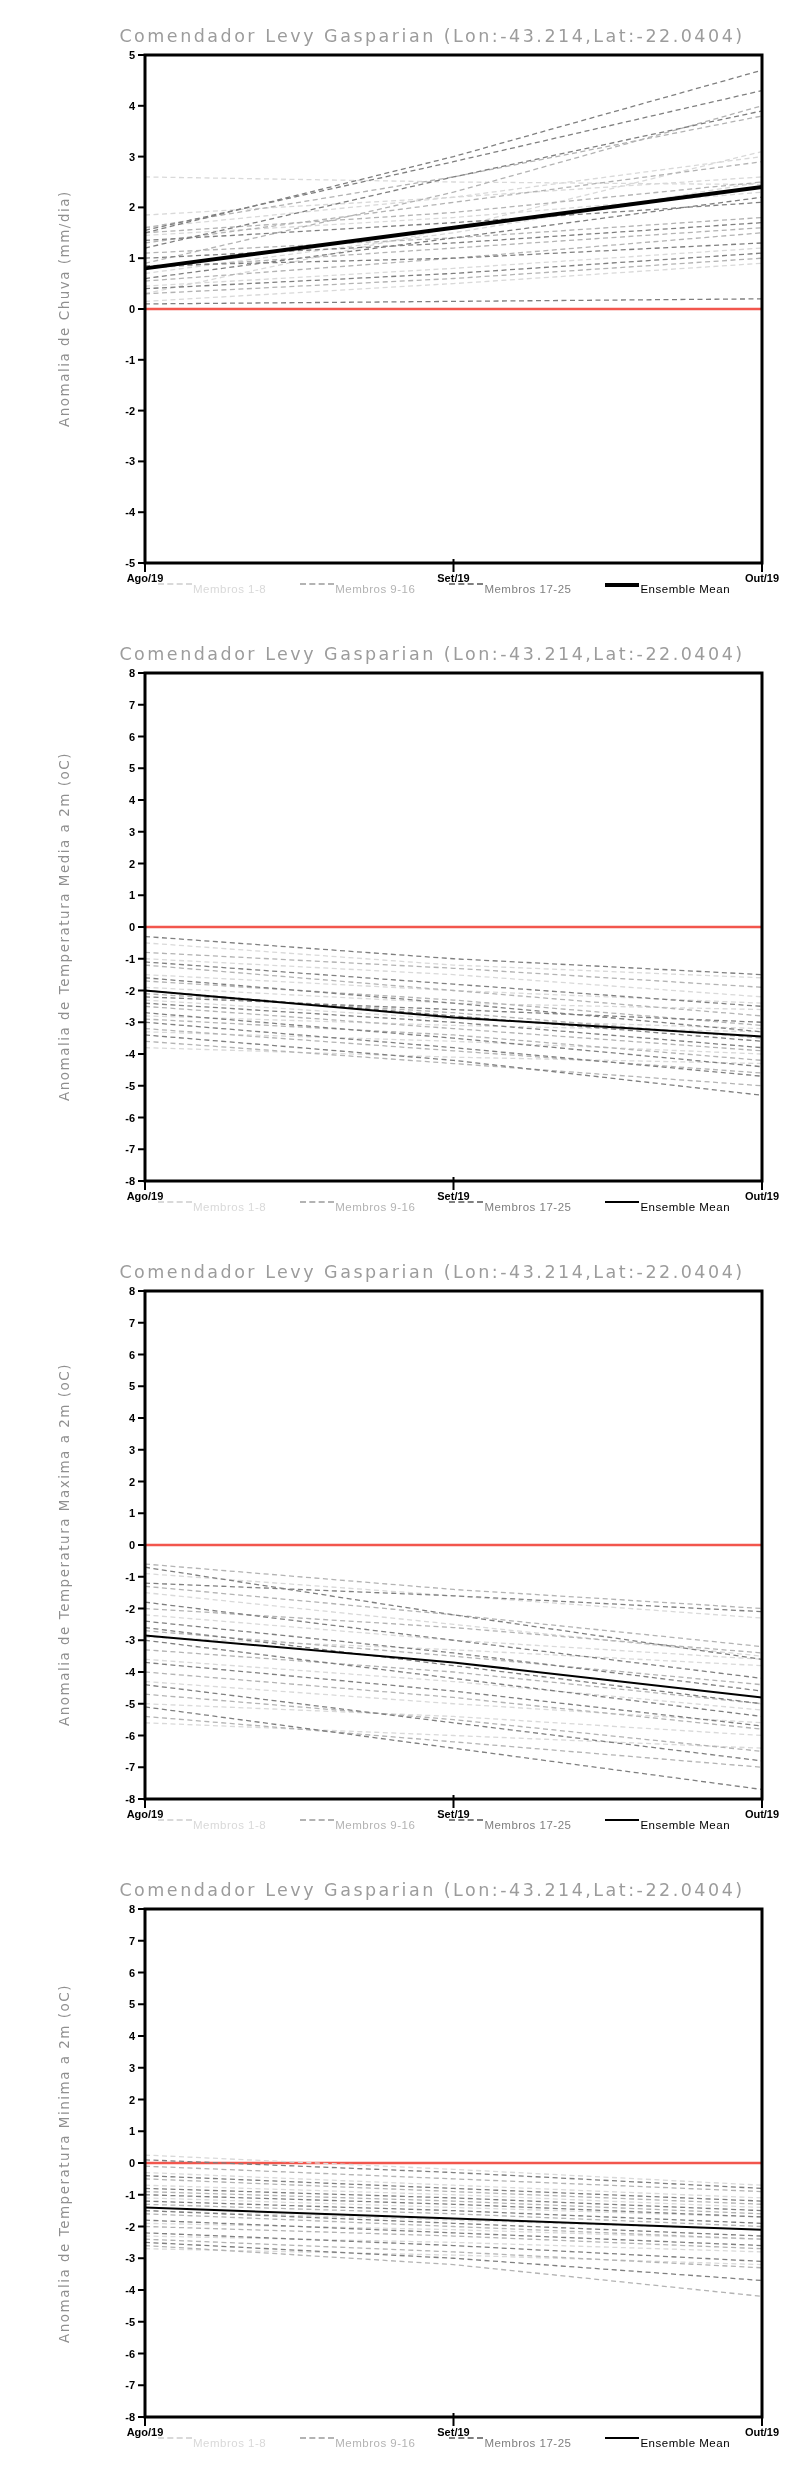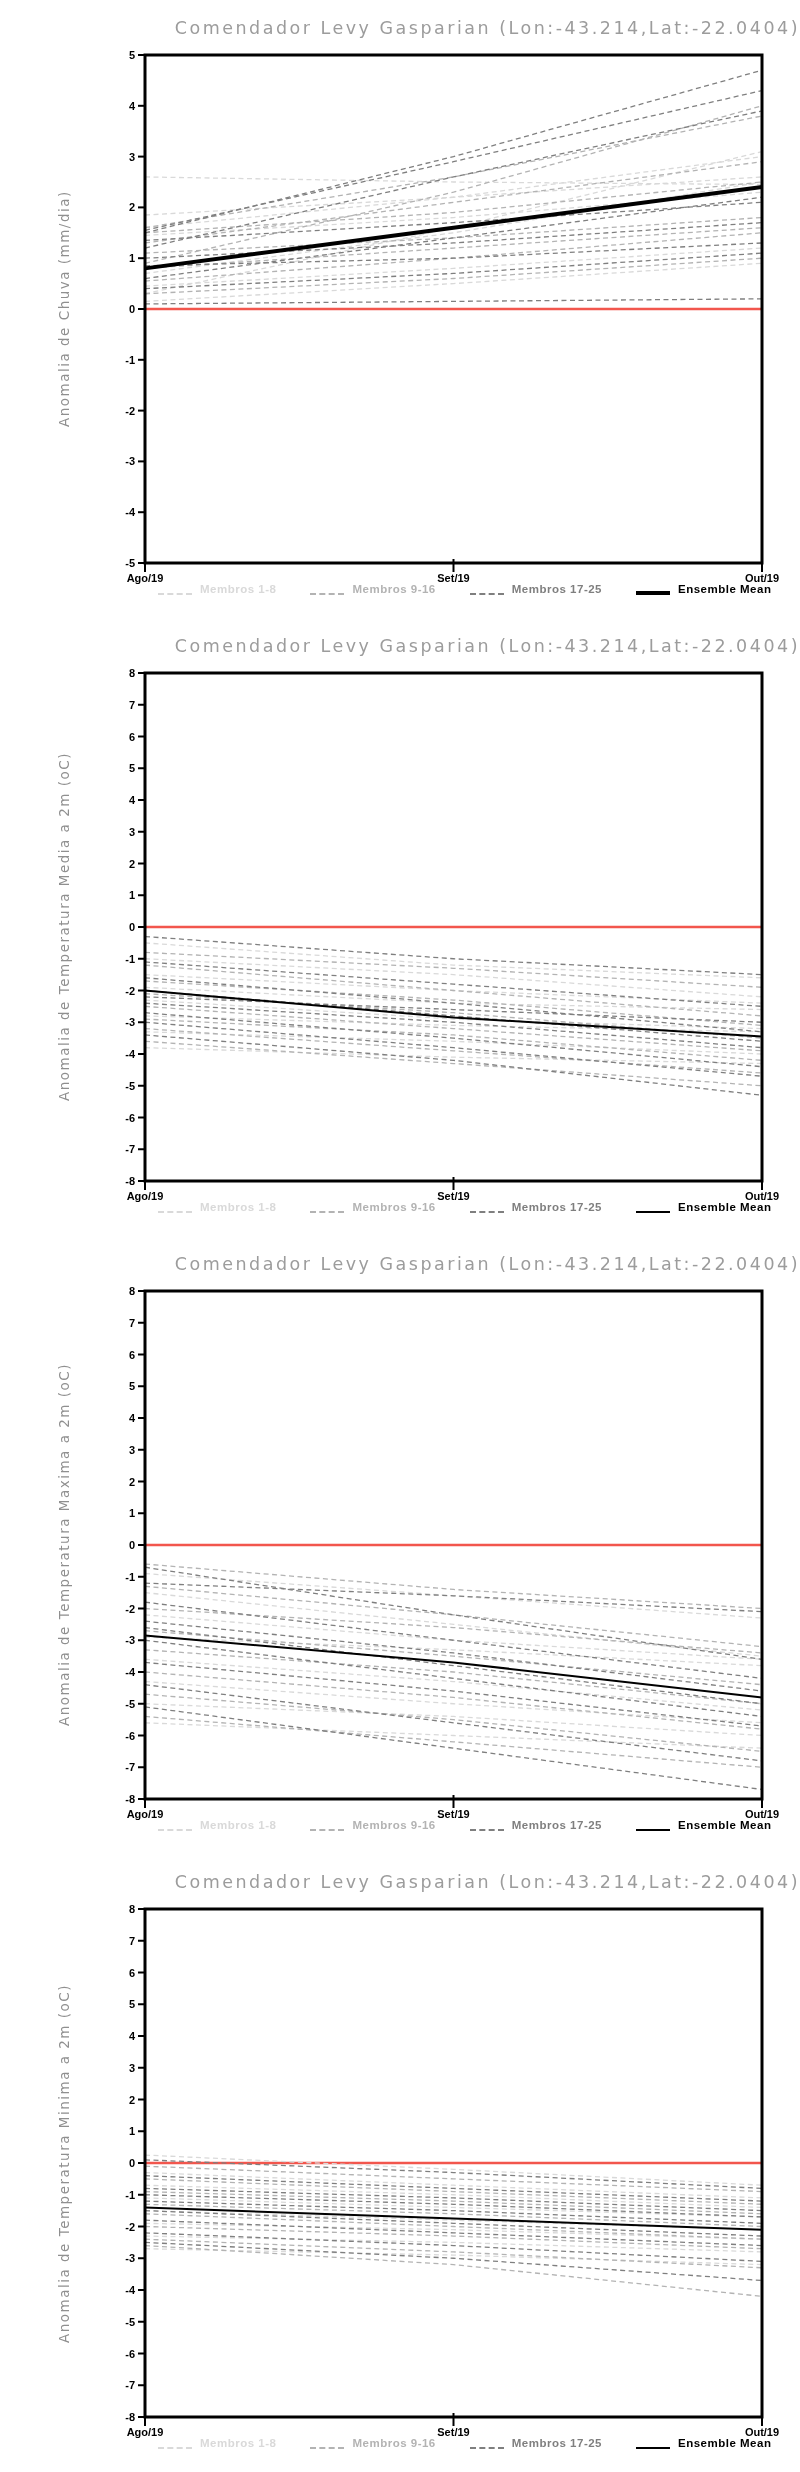--- a/index.html
+++ b/index.html
@@ -1,29 +1,29 @@
 <!DOCTYPE html>
 <html><head>
 <meta charset="utf-8">
 <style>
   html,body{margin:0;padding:0;background:#ffffff;}
   body{width:800px;font-family:"DejaVu Sans",sans-serif;}
   .chart{position:relative;width:800px;height:618px;background:#fff;overflow:hidden;}
-  .title{position:absolute;top:18px;left:64px;width:736px;margin:0;text-align:right;
+  .title{position:absolute;top:26px;left:64px;width:736px;margin:0;text-align:center;
          font-family:"DejaVu Sans",sans-serif;font-size:17.5px;font-weight:400;
          color:#9c9c9c;letter-spacing:2.5px;white-space:nowrap;}
   .ylabel{position:absolute;left:53px;top:55px;height:508px;width:22px;
           writing-mode:vertical-rl;transform:rotate(180deg);
           display:flex;align-items:center;justify-content:center;
           font-size:13.5px;color:#8f8f8f;letter-spacing:1.5px;white-space:nowrap;}
   svg.plot{position:absolute;left:0;top:0;}
   svg.plot text.tick{font-family:"Liberation Sans",sans-serif;font-size:11px;font-weight:bold;fill:#000;}
   .legend{position:absolute;left:158px;top:583px;display:flex;gap:34px;align-items:center;
           font-family:"Liberation Sans",sans-serif;font-size:11.5px;letter-spacing:0.5px;white-space:nowrap;}
-  .legend-item{display:flex;align-items:flex-end;gap:8px;font-weight:bold;}
+  .legend-item{display:flex;align-items:flex-start;gap:1px;}
   .sample{width:34px;height:0;border-top:2px dashed #999;}
 </style>
 </head>
 <body>
 
 <section class="chart">
   <h2 class="title">Comendador Levy Gasparian (Lon:-43.214,Lat:-22.0404)</h2>
   <div class="ylabel">Anomalia de Chuva (mm/dia)</div>
   <svg class="plot" width="800" height="618">
       <line x1="145" x2="762" y1="309" y2="309" stroke="#f2564d" stroke-width="2.4"></line>

